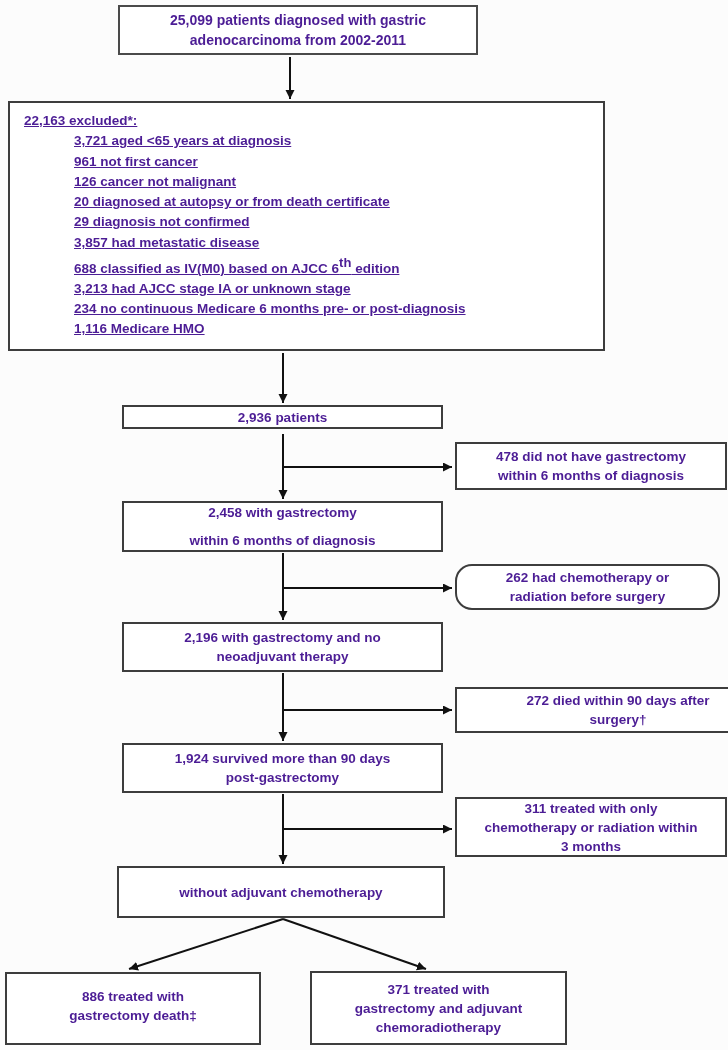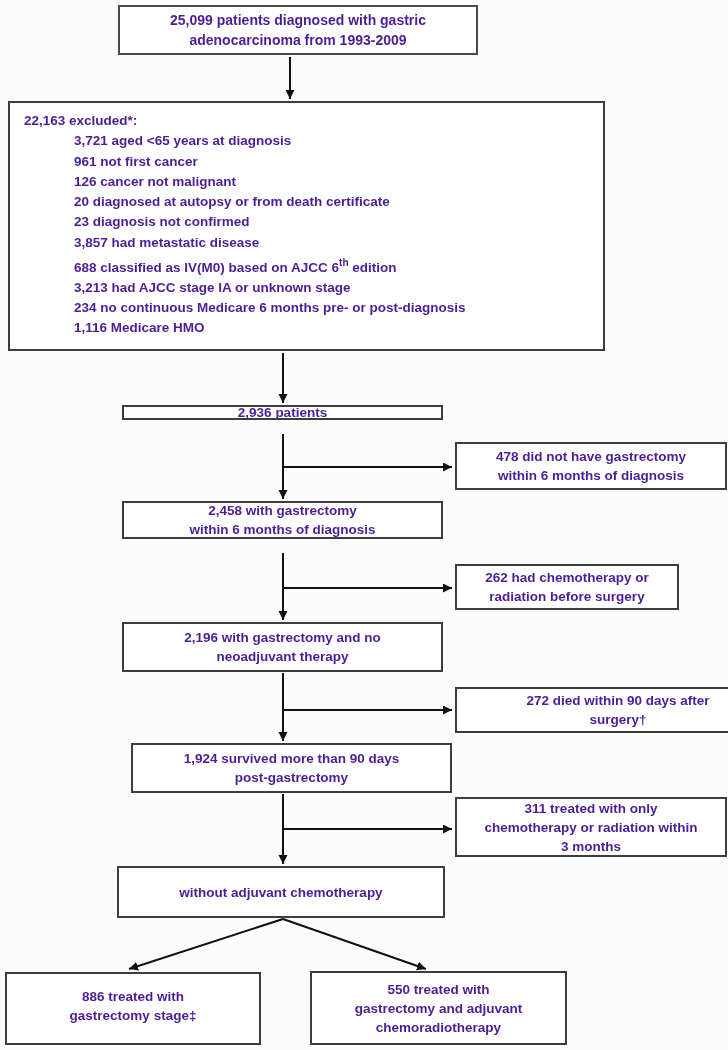--- a/index.html
+++ b/index.html
@@ -29,56 +29,56 @@
     font-size:13.5px;
   }
   .line{line-height:19px;}
   #top-box{left:118px;top:5px;width:360px;height:50px;font-size:14px;border-color:#4a4a4a;}
   #top-box .line{line-height:20px;}
   #exclusion-box{
     left:8px;top:101px;width:597px;height:250px;
     justify-content:flex-start;align-items:flex-start;text-align:left;
     padding:8px 8px 0 14px;
   }
-  #exclusion-box .line{line-height:20.3px;}
+  #exclusion-box .line{line-height:20.3px;text-decoration:underline;}
   .ex-item{padding-left:50px;}
-  sup{font-size:10px;vertical-align:super;}
-  #patients-box{left:122px;top:405px;width:321px;height:15px;}
-  #gastrectomy-box{left:122px;top:501px;width:321px;height:38px;}
+  sup{font-size:13px;vertical-align:super;}
+  #patients-box{left:122px;top:405px;width:321px;height:24px;}
+  #gastrectomy-box{left:122px;top:501px;width:321px;height:51px;justify-content:space-between;}
   #no-neoadjuvant-box{left:122px;top:622px;width:321px;height:50px;}
-  #survived-box{left:131px;top:743px;width:321px;height:50px;}
+  #survived-box{left:122px;top:743px;width:321px;height:50px;}
   #treated-box{left:117px;top:866px;width:328px;height:52px;}
   #side-no-gastrectomy-box{left:455px;top:442px;width:272px;height:48px;}
-  #side-chemo-before-box{left:455px;top:564px;width:224px;height:46px;}
+  #side-chemo-before-box{left:455px;top:564px;width:265px;height:46px;border-radius:17px;}
   #side-died-box{left:455px;top:687px;width:326px;height:46px;}
   #side-chemo-only-box{left:455px;top:797px;width:272px;height:60px;}
   #gastrectomy-only-box{left:5px;top:972px;width:256px;height:73px;justify-content:flex-start;padding-top:13px;}
   #adjuvant-box{left:310px;top:971px;width:257px;height:74px;}
   #arrow-layer{
     position:absolute;left:0;top:0;width:728px;height:1050px;
     pointer-events:none;
   }
 </style>
 </head>
 <body>
 
 <div id="canvas">
 
   <div class="fbox" id="top-box">
     <div class="line">25,099 patients diagnosed with gastric</div>
-    <div class="line">adenocarcinoma from 1993-2009</div>
+    <div class="line">adenocarcinoma from 2002-2011</div>
   </div>
 
   <div class="fbox" id="exclusion-box">
     <div class="line">22,163 excluded*:</div>
     <div class="line ex-item">3,721 aged &lt;65 years at diagnosis</div>
     <div class="line ex-item">961 not first cancer</div>
     <div class="line ex-item">126 cancer not malignant</div>
     <div class="line ex-item">20 diagnosed at autopsy or from death certificate</div>
-    <div class="line ex-item">23 diagnosis not confirmed</div>
+    <div class="line ex-item">29 diagnosis not confirmed</div>
     <div class="line ex-item">3,857 had metastatic disease</div>
     <div class="line ex-item"><span>688 classified as IV(M0) based on AJCC 6</span><sup>th</sup><span> edition</span></div>
     <div class="line ex-item">3,213 had AJCC stage IA or unknown stage</div>
     <div class="line ex-item">234 no continuous Medicare 6 months pre- or post-diagnosis</div>
     <div class="line ex-item">1,116 Medicare HMO</div>
   </div>
 
   <div class="fbox" id="patients-box">
     <div class="line">2,936 patients</div>
   </div>
@@ -118,25 +118,25 @@
     <div class="line">chemotherapy or radiation within</div>
     <div class="line">3 months</div>
   </div>
 
   <div class="fbox" id="treated-box">
     <div class="line">without adjuvant chemotherapy</div>
   </div>
 
   <div class="fbox" id="gastrectomy-only-box">
     <div class="line">886 treated with</div>
-    <div class="line">gastrectomy stage‡</div>
+    <div class="line">gastrectomy death‡</div>
   </div>
 
   <div class="fbox" id="adjuvant-box">
-    <div class="line">550 treated with</div>
+    <div class="line">371 treated with</div>
     <div class="line">gastrectomy and adjuvant</div>
     <div class="line">chemoradiotherapy</div>
   </div>
 
   <svg id="arrow-layer" viewBox="0 0 728 1050" xmlns="http://www.w3.org/2000/svg">
     <defs>
       <marker id="ah" markerUnits="userSpaceOnUse" markerWidth="12" markerHeight="12" refX="9" refY="4.5" orient="auto">
         <path d="M0,0 L9,4.5 L0,9 Z" fill="#111111"></path>
       </marker>
     </defs>

